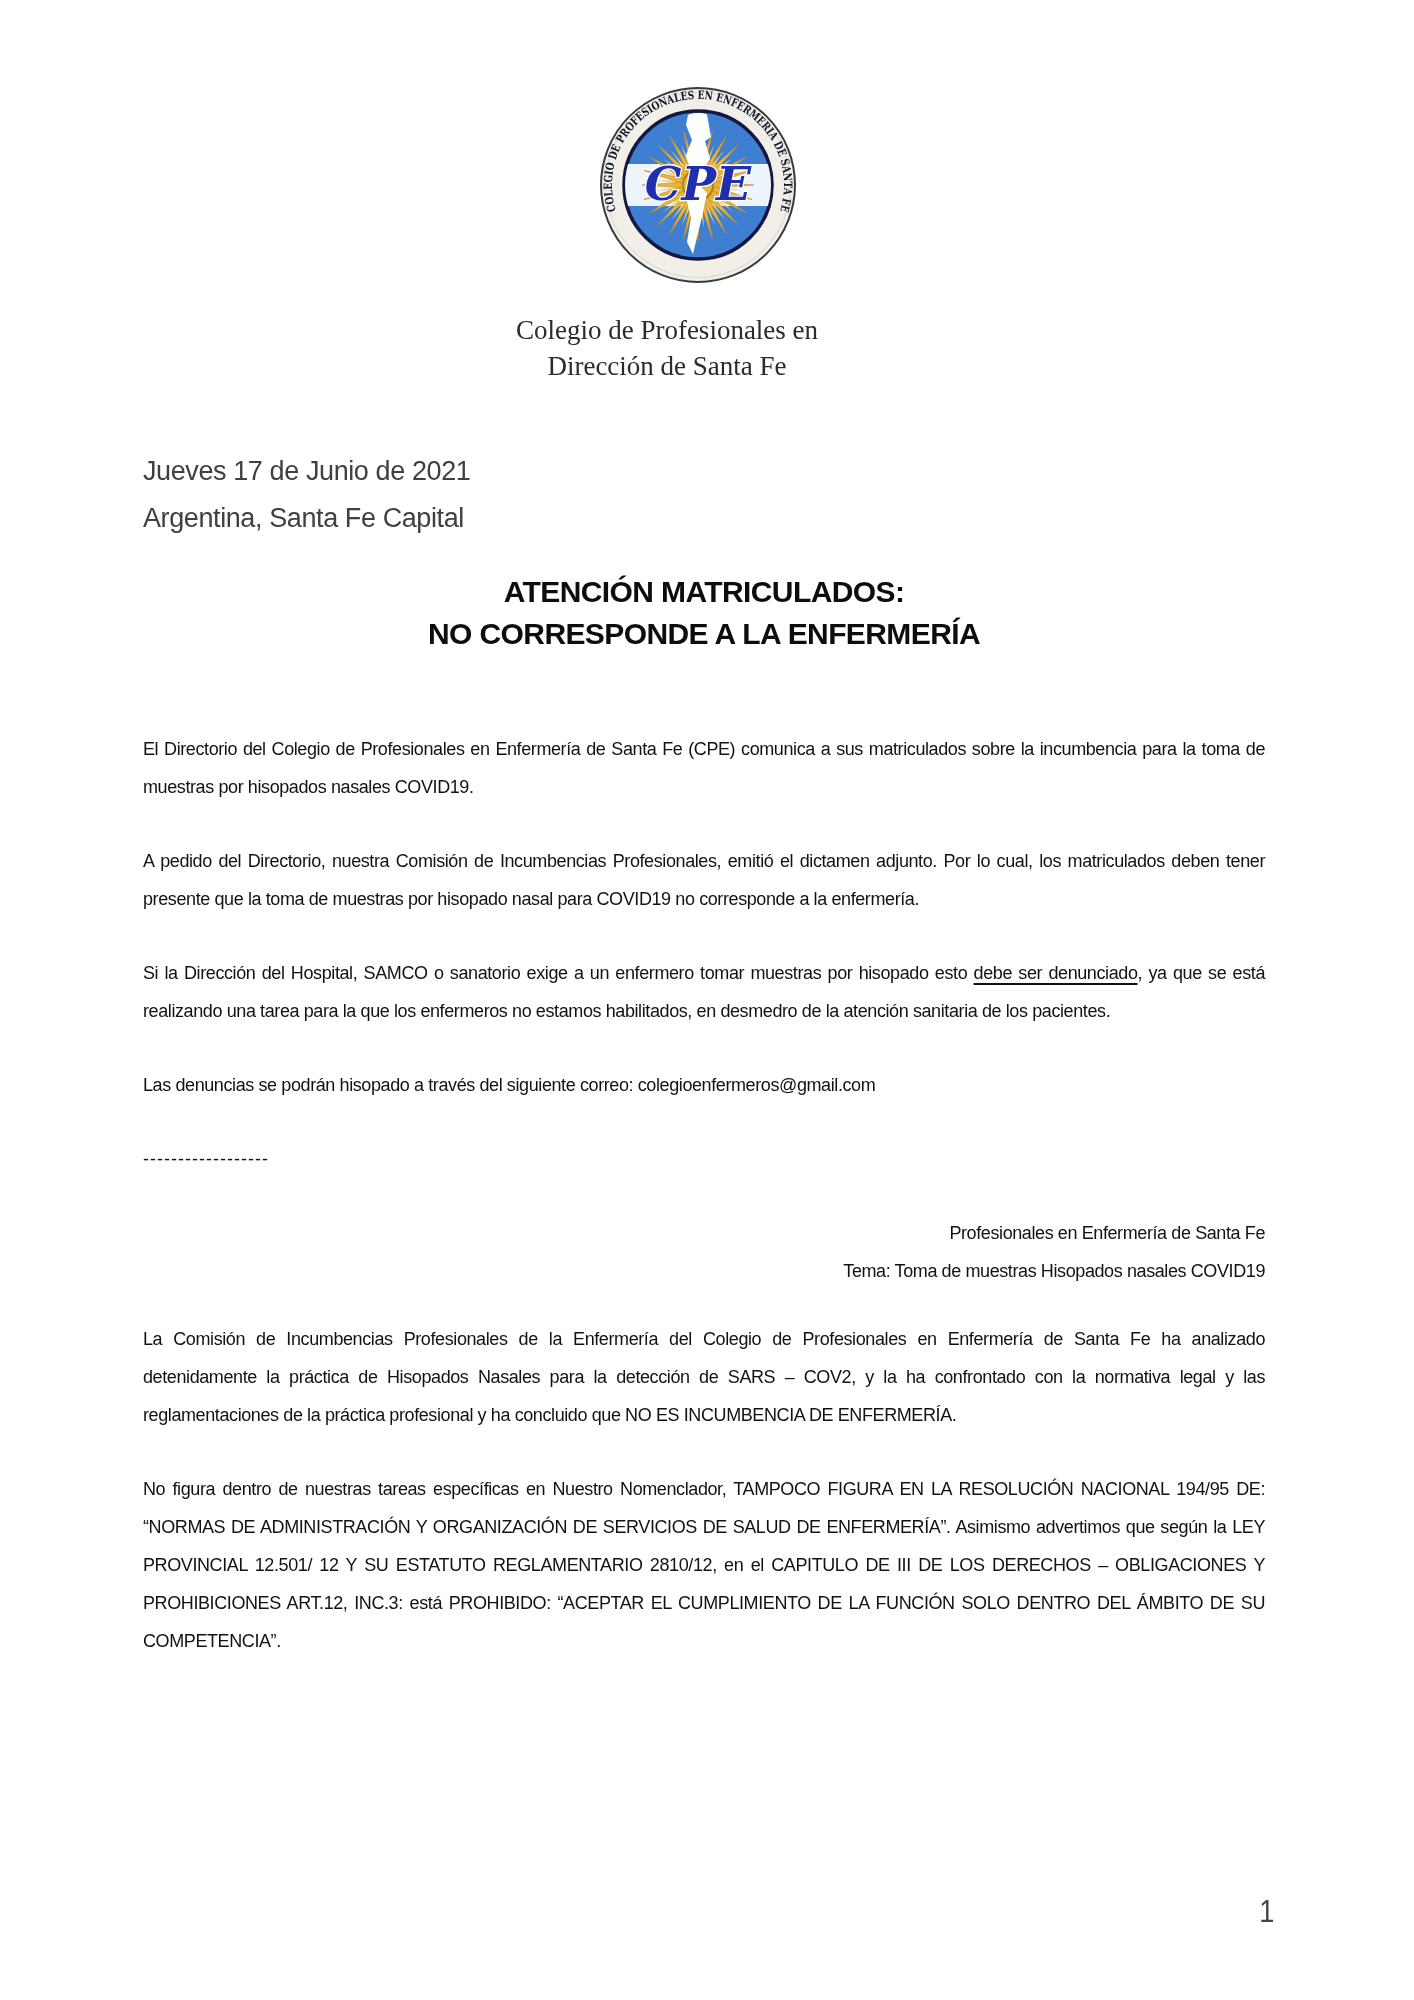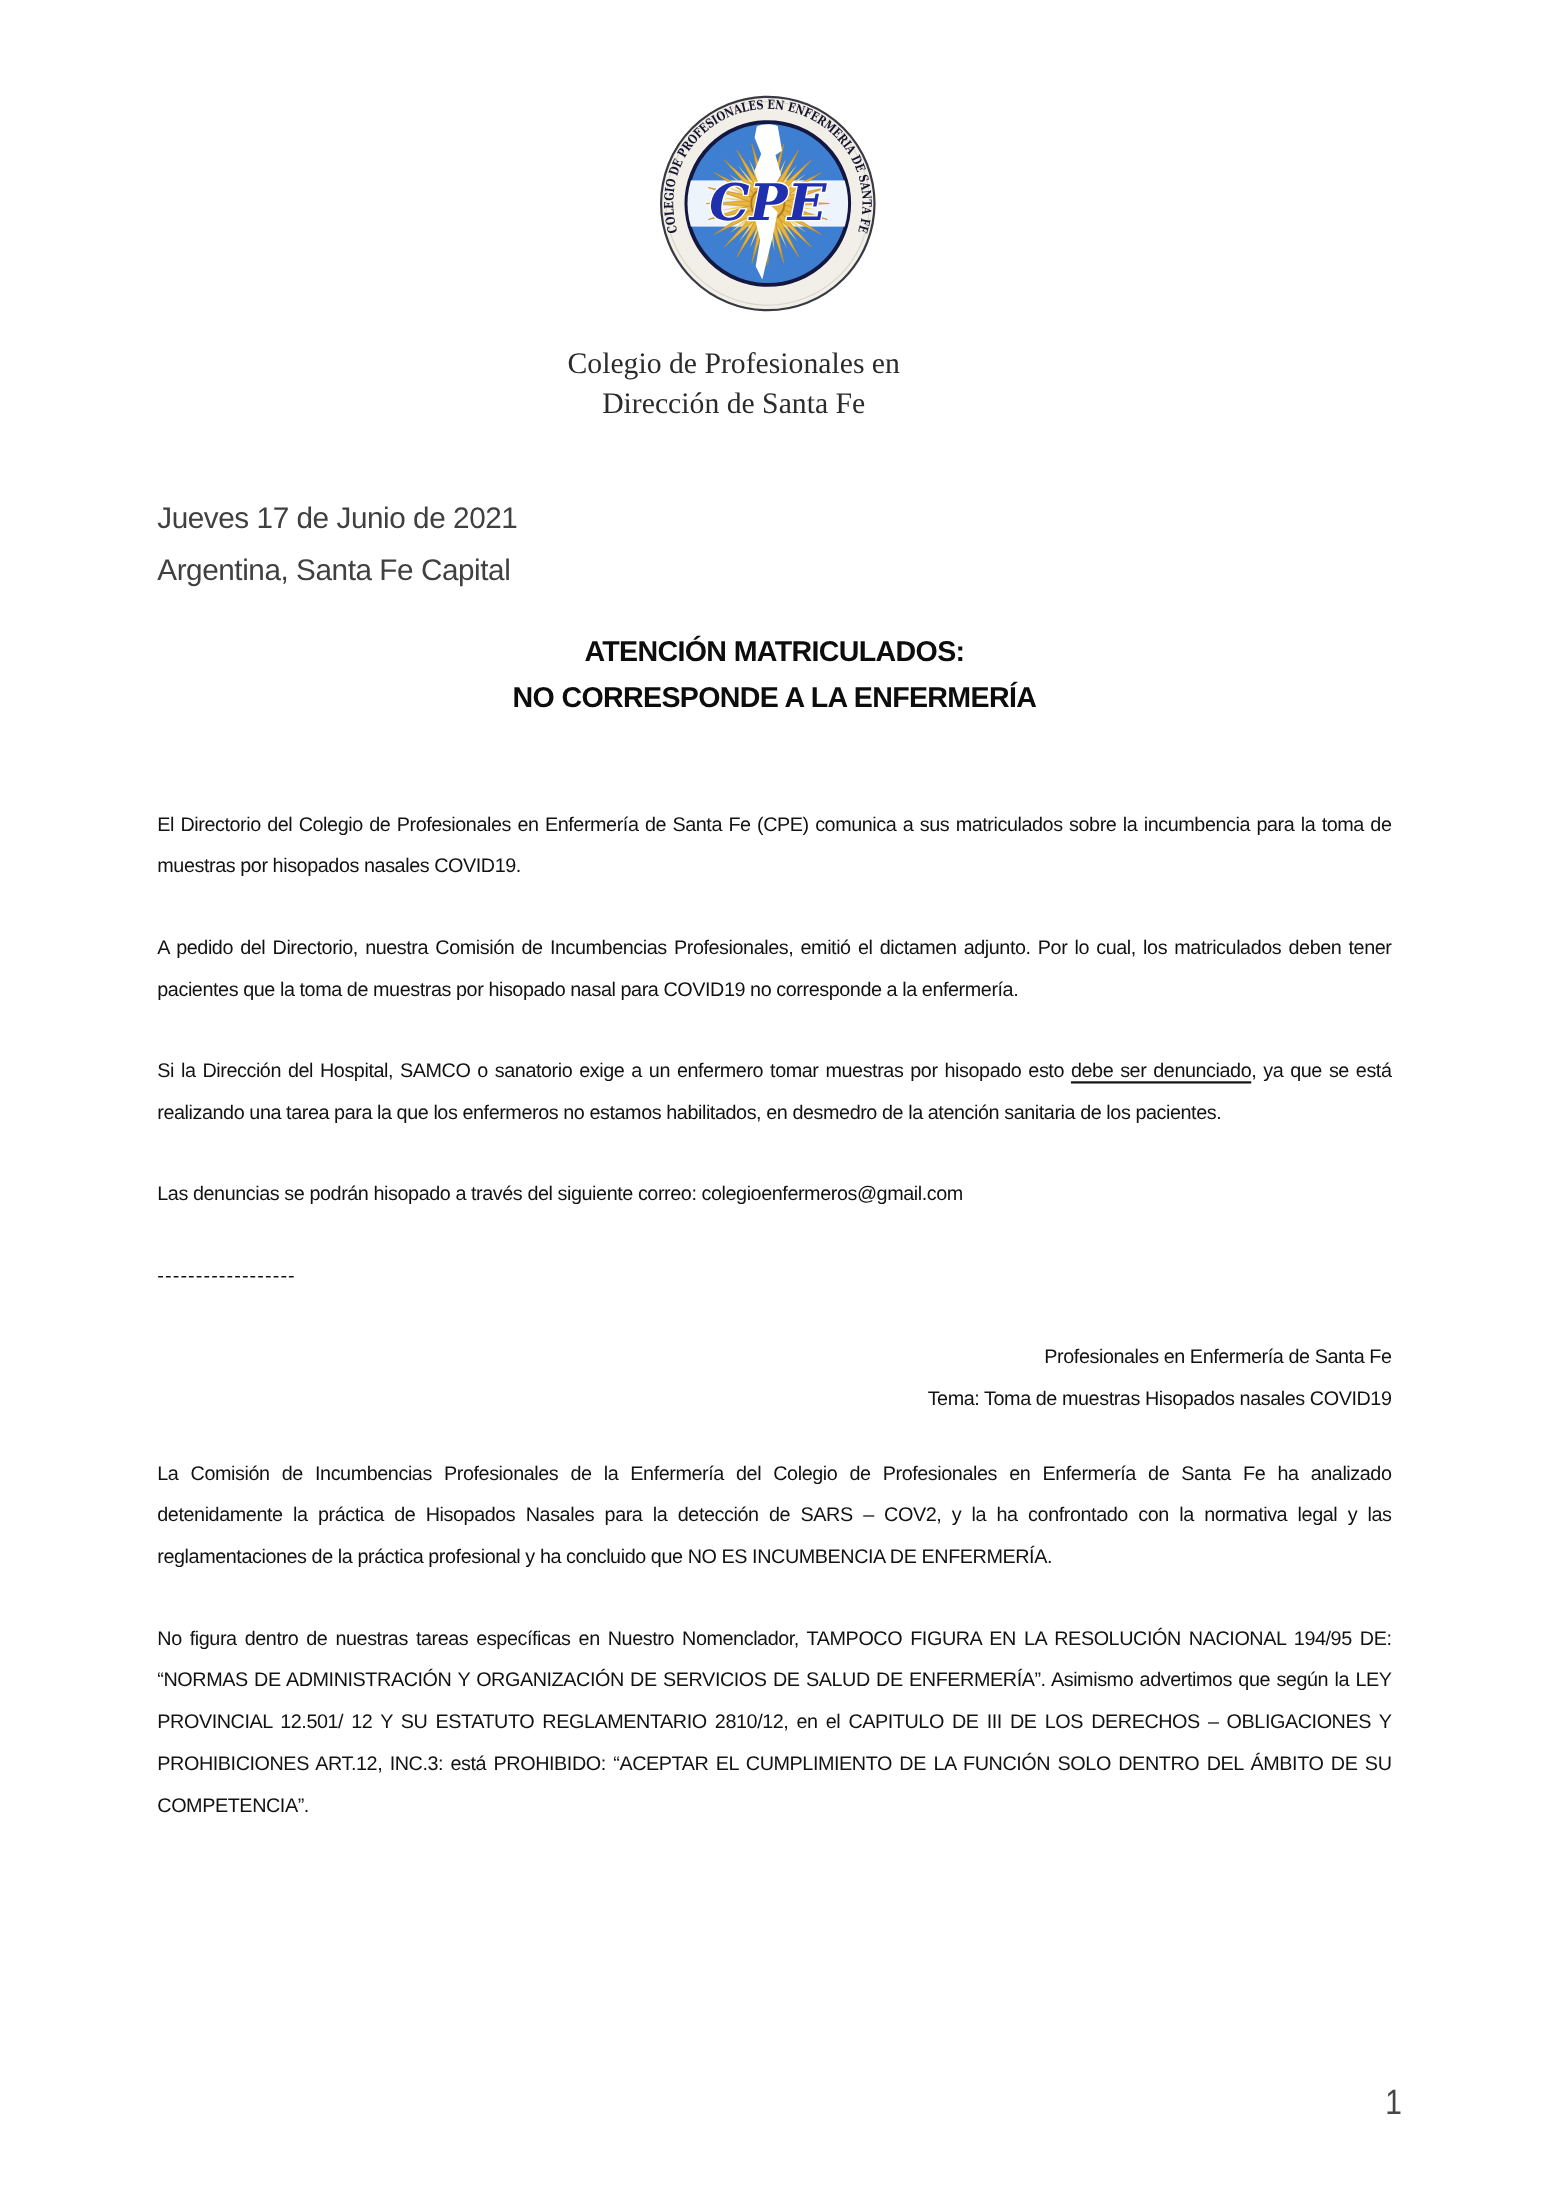--- a/index.html
+++ b/index.html
@@ -33,21 +33,21 @@
     font-size: 27px; line-height: 47px;
     letter-spacing: -0.4px;
     color: #404040;
   }
 
   
   .headline {
     position: absolute; top: 571px; left: 143px; width: 1122px;
     text-align: center;
     font-weight: bold;
-    font-size: 26px; line-height: 42px;
+    font-size: 30px; line-height: 42px;
     letter-spacing: -0.6px;
     font-stretch: condensed;
     color: #0d0d0d;
   }
 
   
   .body-col {
     position: absolute; top: 730px; left: 143px; width: 1122px;
     font-size: 18px; line-height: 38px;
     letter-spacing: -0.4px;
@@ -177,21 +177,21 @@
   </div>
 
   <div class="headline">
     <div>ATENCIÓN MATRICULADOS:</div>
     <div>NO CORRESPONDE A LA ENFERMERÍA</div>
   </div>
 
   <div class="body-col">
     <p>El Directorio del Colegio de Profesionales en Enfermería de Santa Fe (CPE) comunica a sus matriculados sobre la incumbencia para la toma de muestras por hisopados nasales COVID19.</p>
 
-    <p>A pedido del Directorio, nuestra Comisión de Incumbencias Profesionales, emitió el dictamen adjunto. Por lo cual, los matriculados deben tener pacientes que la toma de muestras por hisopado nasal para COVID19 no corresponde a la enfermería.</p>
+    <p>A pedido del Directorio, nuestra Comisión de Incumbencias Profesionales, emitió el dictamen adjunto. Por lo cual, los matriculados deben tener presente que la toma de muestras por hisopado nasal para COVID19 no corresponde a la enfermería.</p>
 
     <p><span>Si la Dirección del Hospital, SAMCO o sanatorio exige a un enfermero tomar muestras por hisopado esto </span><span class="u-phrase">debe ser denunciado</span><span>, ya que se está realizando una tarea para la que los enfermeros no estamos habilitados, en desmedro de la atención sanitaria de los pacientes.</span></p>
 
     <p><span>Las denuncias se podrán hisopado a través del siguiente correo: </span><span>colegioenfermeros@gmail.com</span></p>
 
     <p class="p-sep">------------------</p>
 
     <div class="ref-block">
       <div class="ref-line">Profesionales en Enfermería de Santa Fe</div>
       <div class="ref-line">Tema: Toma de muestras Hisopados nasales COVID19</div>

